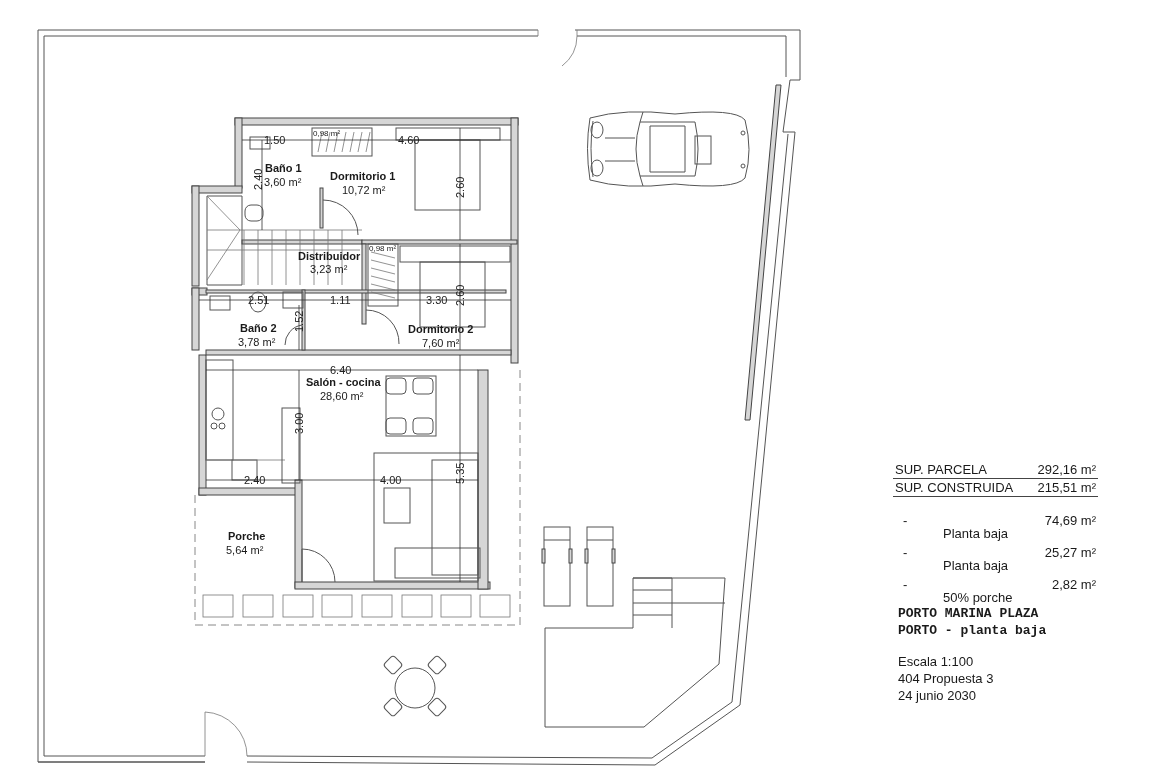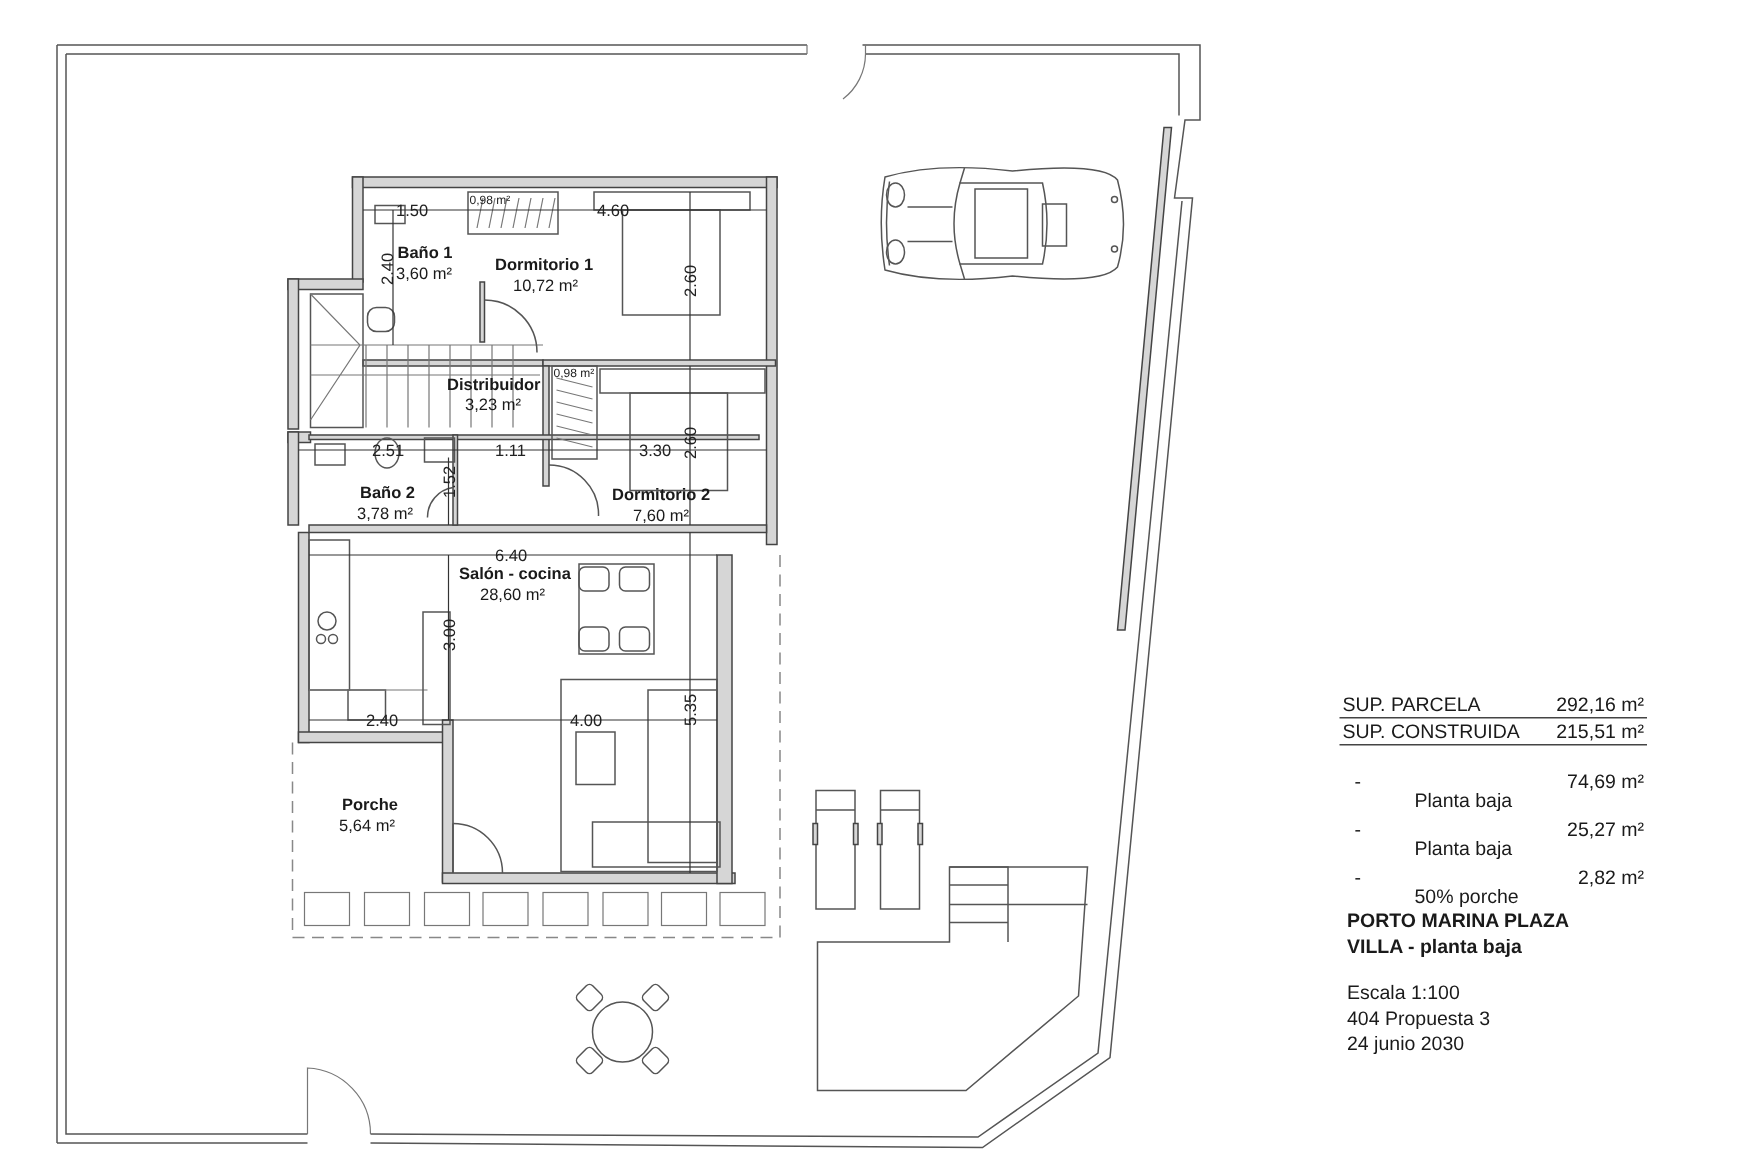--- a/index.html
+++ b/index.html
@@ -17,21 +17,21 @@
   .small-txt { font-family: "Liberation Sans", sans-serif; font-size: 8px; fill: #222; }
 
   .legend { position: absolute; left: 893px; top: 461px; width: 205px; font-size: 13px; }
   .leg-row { display: flex; justify-content: space-between; line-height: 17px; border-bottom: 1px solid #444; padding: 0 2px; text-align: right; }
   .sub-list { margin-top: 14px; }
   .sub-row { display: flex; line-height: 19px; }
   .sub-dash { width: 40px; text-align: left; padding-left: 10px; }
   .sub-label { width: 100px; margin-top: 13px; }
   .sub-val { flex: 1; text-align: right; padding-right: 2px; }
   .title-block { position: absolute; left: 898px; top: 605px; font-size: 13px; line-height: 17px; }
-  .title-block .bold { font-weight: bold; }
+  .title-block .bold { font-weight: bold; font-family: Liberation Mono, monospace; }
   .title-block .gap { height: 14px; }
 </style>
 </head>
 <body>
 
 <svg id="plan" width="1170" height="782" viewBox="0 0 1170 782">
 
   <g>
     <path class="ln" d="M38,30 L538,30 M575,30 L800,30 L800,80 L790,80 L783,132 L795,132 L740,705 L655,765 L247,762 M205,762 L38,762 Z"></path>
     <path class="ln" d="M38,30 L38,762"></path>
@@ -263,18 +263,18 @@
     <div class="sub-row">
       <span class="sub-dash">-</span>
       <span class="sub-label">50% porche</span>
       <span class="sub-val">2,82 m²</span>
     </div>
   </div>
 </div>
 
 <div class="title-block">
   <div class="bold">PORTO MARINA PLAZA</div>
-  <div class="bold">VILLA - planta baja</div>
+  <div class="bold">PORTO - planta baja</div>
   <div class="gap"></div>
   <div>Escala 1:100</div>
   <div>404 Propuesta 3</div>
   <div>24 junio 2030</div>
 </div>
 
 </body></html>

